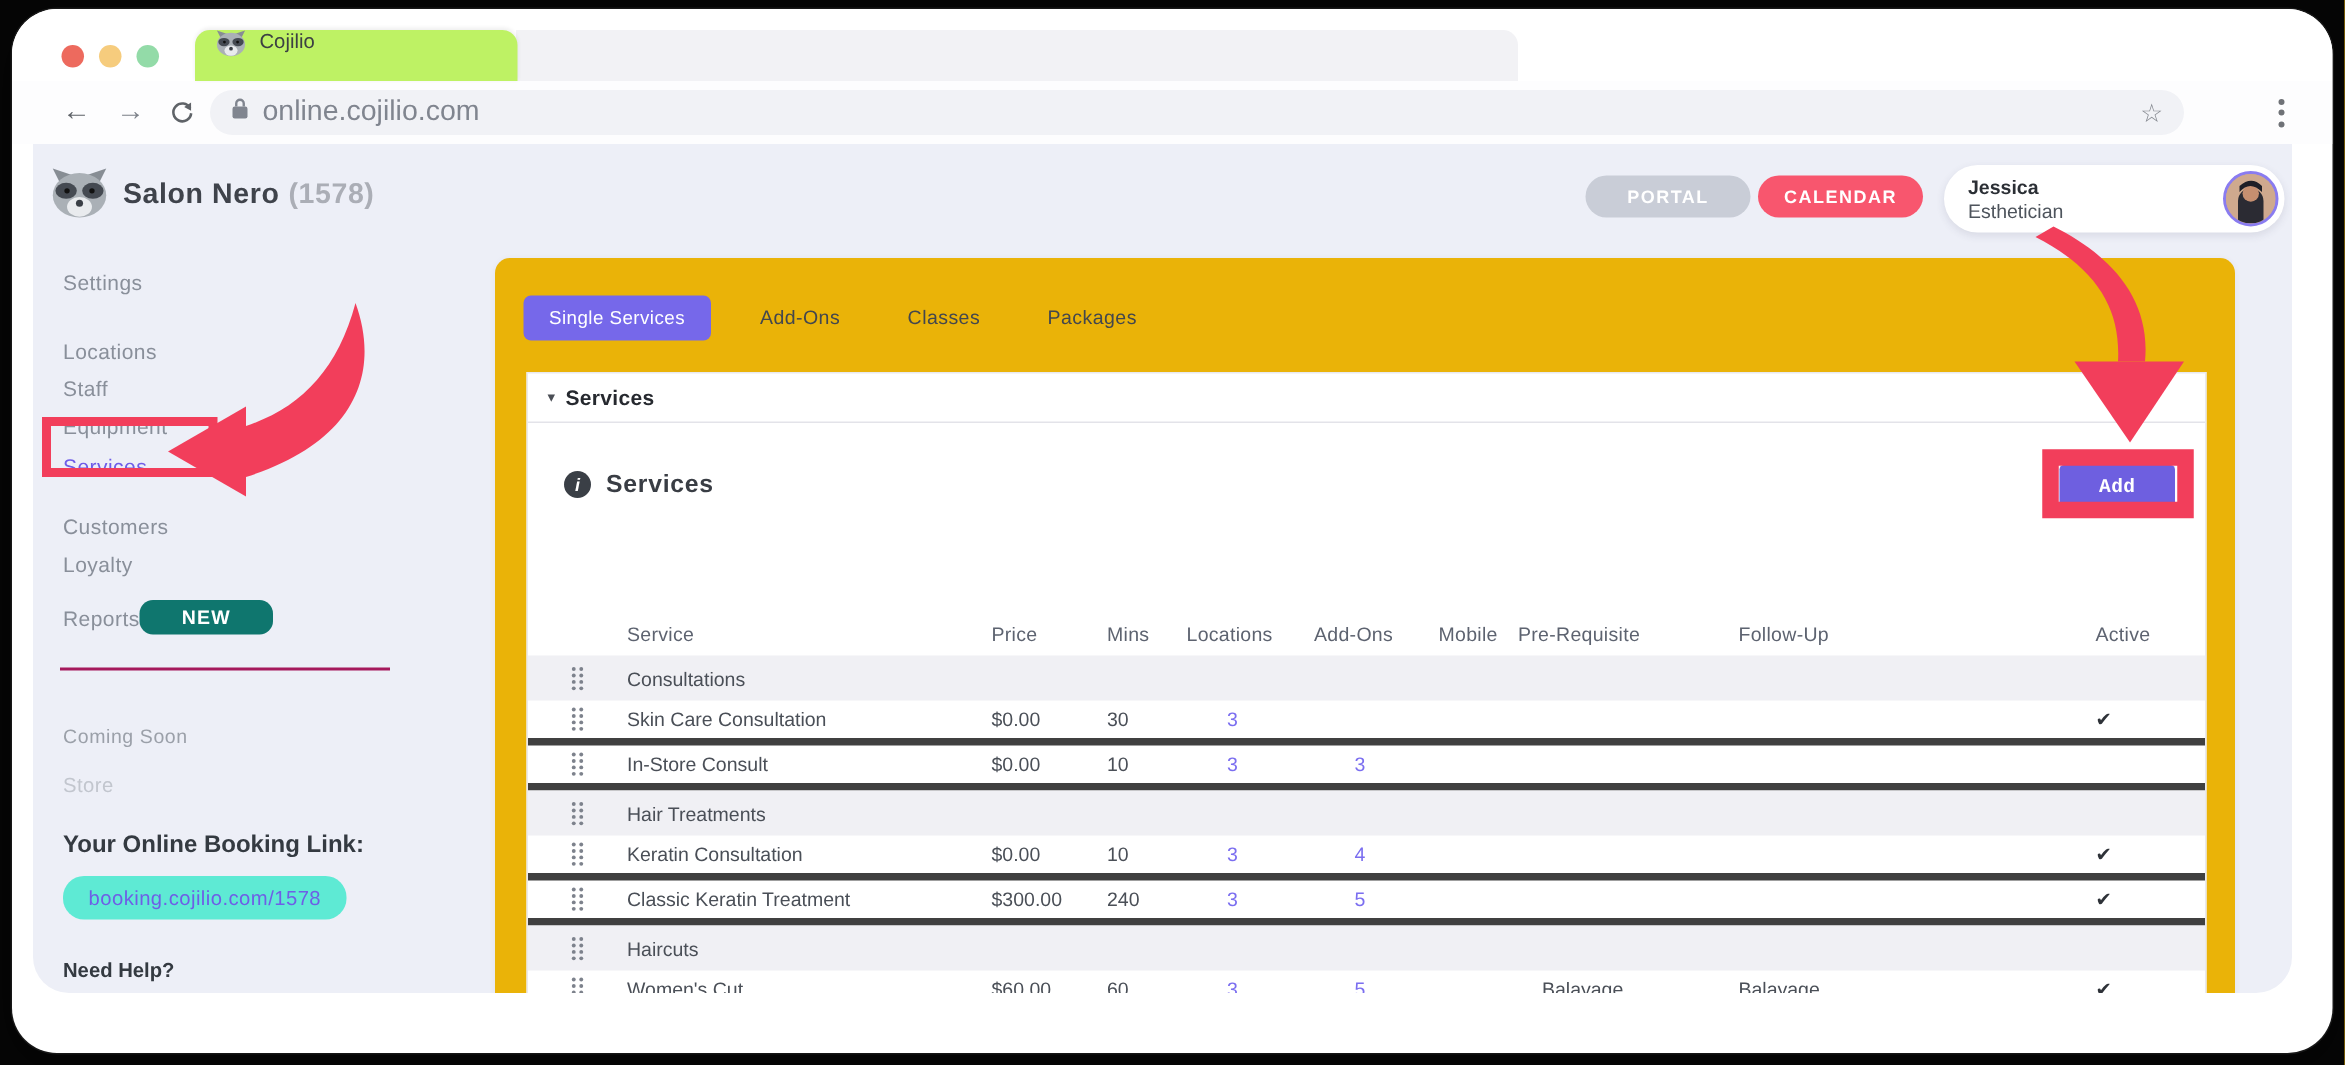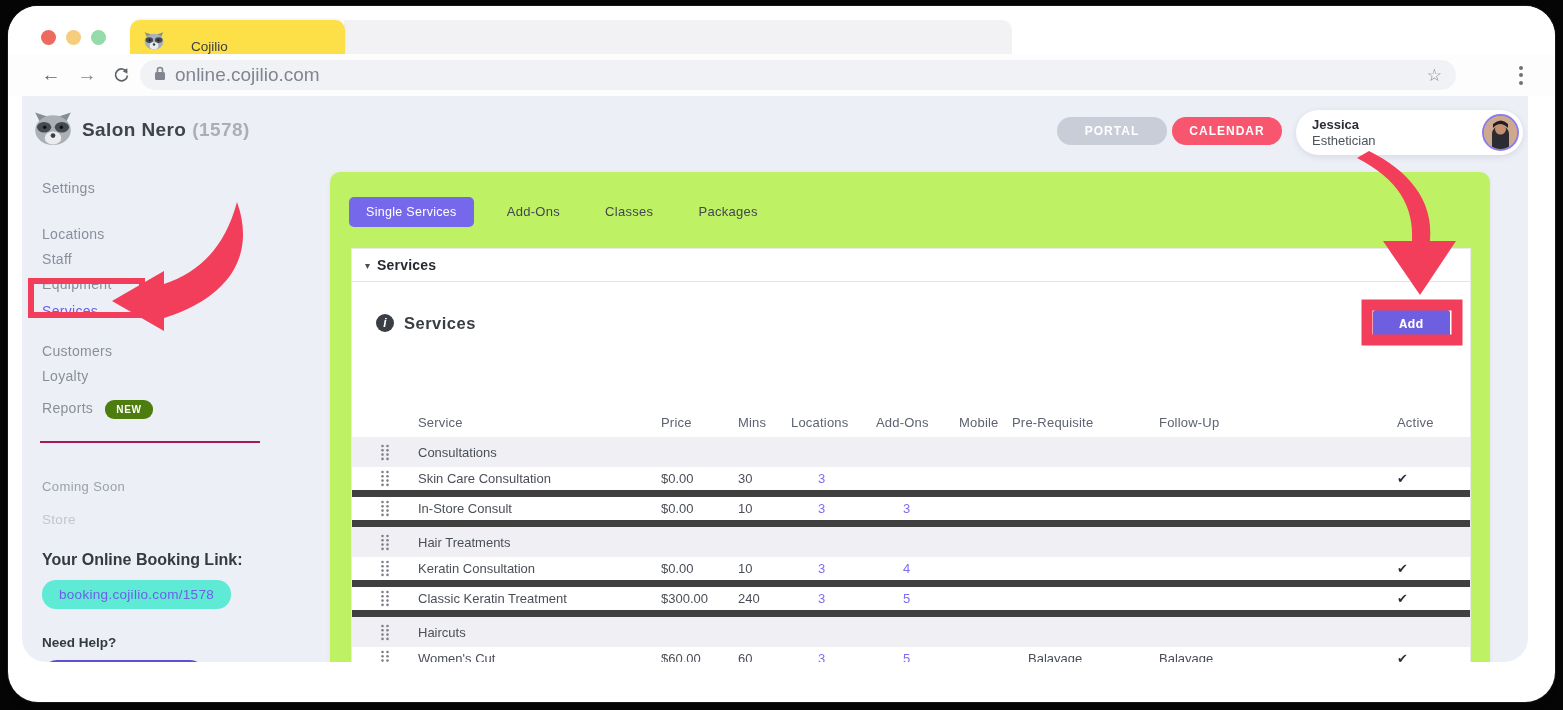--- a/index.html
+++ b/index.html
@@ -12,23 +12,23 @@
             box-shadow:0 0 0 1px rgba(255,255,255,.08), 0 8px 30px rgba(0,0,0,.5); }
 
   
   .tabstrip { position:absolute; left:0; top:0; width:100%; height:48px; background:#ffffff; }
   .traffic { position:absolute; top:24px; width:15px; height:15px; border-radius:50%; }
   .t-red { left:33px; background:#ed6a5e; }
   .t-yellow { left:58px; background:#f6cc7d; }
   .t-green { left:83px; background:#93dba8; }
   .tab-rest { position:absolute; left:336px; top:14px; width:668px; height:34px;
               background:#f2f2f5; border-radius:0 10px 0 0; }
-  .tab { position:absolute; left:122px; top:14px; width:215px; height:34px; background:#fde047;
+  .tab { position:absolute; left:122px; top:14px; width:215px; height:34px; background:#bef264;
          border-radius:10px 10px 0 0; box-shadow:0 -1px 3px rgba(0,0,0,.07); display:flex;
-         align-items:flex-end; gap:27px; padding:0 14px; z-index:2; }
+         align-items:flex-start; gap:9px; padding:0 14px; z-index:2; }
   .tab-title { font-size:13.5px; color:#3c4043; }
 
   
   .navbar { position:absolute; left:0; top:48px; width:100%; height:42px; background:#fdfdfe; }
   .nav-ic { position:absolute; top:0; height:42px; display:flex; align-items:center; justify-content:center;
             width:30px; color:#5f6368; font-size:19px; }
   .nav-back { left:28px; }
   .nav-fwd  { left:64px; color:#7d828a; }
   .nav-reload { left:98px; }
   .urlbar { position:absolute; left:132px; top:6px; width:1316px; height:30px; background:#f1f2f6;
@@ -62,36 +62,36 @@
   .avatar { width:37px; height:37px; border-radius:50%; border:2px solid #8a7cf0; overflow:hidden;
             background:#cfa98e; }
 
   
   .sidebar { position:absolute; left:20px; top:84px; width:280px; }
   .side-item { font-size:14px; color:#898f9a; letter-spacing:.3px; cursor:pointer; }
   .si-settings { margin-bottom:30px; }
   .si-locations, .si-staff, .si-equipment { margin-bottom:9px; }
   .si-services { color:#6f5de8; margin-bottom:22px; position:relative; z-index:2; padding:2px 0; }
   .si-customers, .si-loyalty { margin-bottom:9px; }
-  .si-reports { margin-top:16px; display:flex; gap:12px; }
-  .new-badge { background:#4d7c0f; color:#ffffff; font-size:10px; font-weight:700; letter-spacing:.8px;
-               padding:4px 11px; border-radius:9px; }
+  .si-reports { margin-top:16px; display:flex; align-items:center; }
+  .new-badge { background:#0f766e; color:#ffffff; font-size:13px; font-weight:700; letter-spacing:.8px;
+               padding:4px 28px; border-radius:9px; }
   .side-divider { width:220px; height:2px; background:#a5195c; margin:22px 0 0 -2px; }
   .coming-soon { margin-top:36px; font-size:13px; font-weight:400; color:#9ba0a9; letter-spacing:.4px; }
   .store { margin-top:18px; font-size:13.5px; color:#c2c6ce; letter-spacing:.3px; }
   .booking-label { margin-top:24px; font-size:16px; font-weight:700; color:#343a41; }
   .booking-pill { margin-top:11px; display:inline-block; background:#5eead4; color:#6e5fe6;
                   font-size:13.5px; letter-spacing:.3px; padding:7px 17px; border-radius:14px; cursor:pointer; }
   .need-help { margin-top:26px; font-size:13.5px; font-weight:700; color:#343a41; }
   .help-btn { margin-top:10px; background:#5b50d2; color:#ffffff; border:none; border-radius:15px;
               font-family:"Liberation Sans",sans-serif; font-size:12.5px; letter-spacing:.3px;
               padding:8px 21px; cursor:pointer; }
 
   
-  .card { position:absolute; left:308px; top:76px; width:1160px; height:500px; background:#bef264;
+  .card { position:absolute; left:308px; top:76px; width:1160px; height:500px; background:#eab308;
           border-radius:10px 10px 0 0; box-shadow:0 1px 5px rgba(40,40,80,.05); }
   .tabs { position:absolute; left:19px; top:24px; display:flex; align-items:center; gap:21px; }
   .tab-item { font-size:13px; color:#43474e; letter-spacing:.3px; padding:8px 12px; cursor:pointer; }
   .tab-item.active { background:#7668ea; color:#ffffff; border-radius:5px; font-size:12.5px;
                      padding:8px 17px; }
 
   .panel { position:absolute; left:21px; top:76px; width:1120px; height:424px;
            border:1px solid #e9e9ee; background:#ffffff; }
   .collapse-bar { height:33px; border-bottom:1px solid #e3e3e9; display:flex; align-items:center;
                   gap:7px; padding:0 13px; cursor:pointer; }
@@ -107,21 +107,21 @@
   .add-btn { position:absolute; left:1021px; top:28px; width:77px; height:28px; background:#6e5fe0;
              color:#ffffff; border:none; border-radius:3px; font-family:Liberation Mono, monospace;
              font-size:13px; font-weight:700; letter-spacing:.3px; cursor:pointer; z-index:2; }
 
   .thead-row, .trow { display:grid;
       grid-template-columns:48px 243px 77px 53px 85px 83px 53px 147px 150px 1fr 71px;
       align-items:center; padding:0 18px; }
   .thead-row { height:29px;margin-top:36px; }
   .th { font-size:13px; color:#5d6370; letter-spacing:.2px; }
   .th.c-active { padding-left:16px; }
-  .trow { height:30px; border-bottom:7px solid #404040; font-size:13px; color:#4a4f57; }
+  .trow { height:30px; border-bottom:5px solid #404040; font-size:13px; color:#4a4f57; }
   .trow.group { background:#f0f0f4; border-bottom:none; }
   .handle { display:flex; align-items:center; padding-left:10px; cursor:grab; }
   .cell.c-loc, .cell.c-addons { padding-left:27px; color:#7b6ef0; cursor:pointer; }
   .cell.c-prereq { padding-left:16px; }
   .cell.c-active { padding-left:16px; color:#2e3238; font-size:13px; }
 
   
   .annotations { position:absolute; left:0; top:0; width:1563px; height:710px; z-index:50;
                  pointer-events:none; }
 </style>

